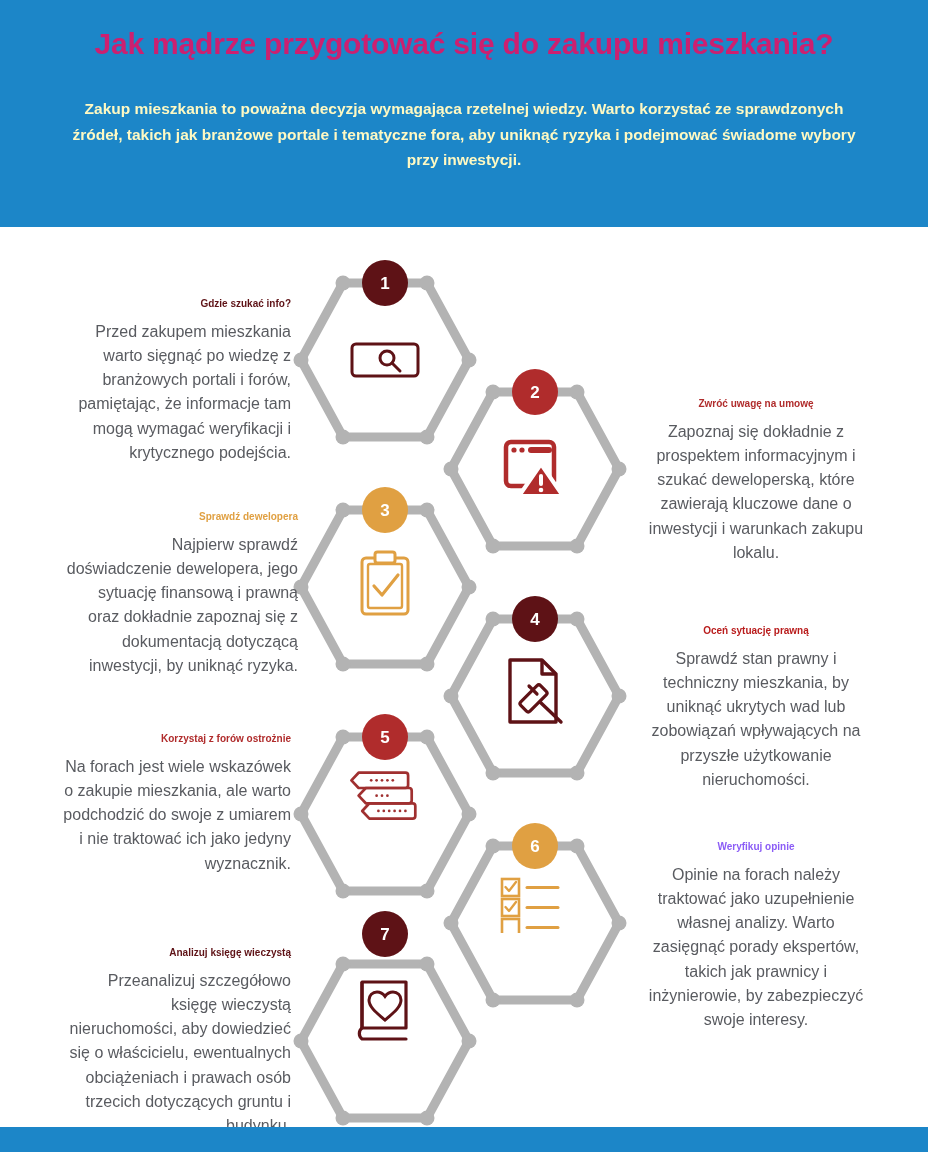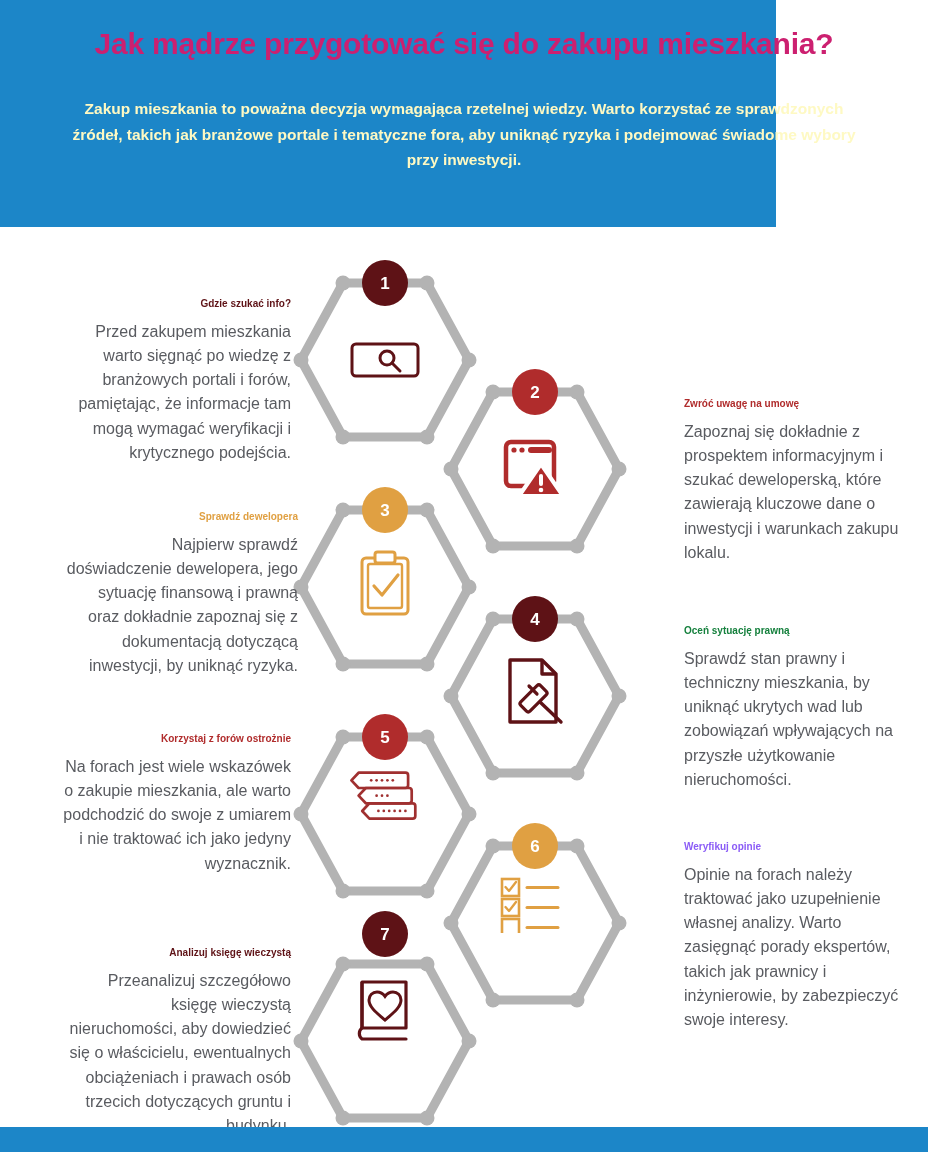--- a/index.html
+++ b/index.html
@@ -12,21 +12,21 @@
   }
   #page {
     position: relative;
     width: 928px; height: 1152px;
     background: #ffffff;
   }
 
   
   .header {
     position: absolute; left: 0; top: 0;
-    width: 776px; height: 227px;
+    width: 928px; height: 227px;
     background: #1c86c8;
   }
   .header-title {
     position: absolute; left: 0; top: 26px;
     width: 928px;
     text-align: center;
     font-size: 30px;
     font-weight: bold;
     color: #cc2070;
     letter-spacing: -0.2px;
@@ -75,21 +75,21 @@
     width: 72px; height: 72px;
     display: flex;
     align-items: center;
     justify-content: center;
   }
   .hex-icon svg { display: block; }
 
   
   .step-text { position: absolute; width: 232px; }
   .step-text.left  { text-align: right; }
-  .step-text.right { text-align: left; margin-left: 44px; }
+  .step-text.right { text-align: center; }
   .step-head {
     font-size: 10px;
     font-weight: bold;
     line-height: 1.25;
     margin-bottom: 9px;
   }
   .step-body {
     font-size: 16px;
     color: #595b60;
     line-height: 1.52;
@@ -245,21 +245,21 @@
     <div class="step-head" style="color:#b02c2c;">Zwróć uwagę na umowę</div>
     <div class="step-body">Zapoznaj się dokładnie z prospektem informacyjnym i szukać deweloperską, które zawierają kluczowe dane o inwestycji i warunkach zakupu lokalu.</div>
   </div>
 
   <div class="step-text left" style="left:66px; top:511px;">
     <div class="step-head" style="color:#e0a042;">Sprawdź dewelopera</div>
     <div class="step-body">Najpierw sprawdź doświadczenie dewelopera, jego sytuację finansową i prawną oraz dokładnie zapoznaj się z dokumentacją dotyczącą inwestycji, by uniknąć ryzyka.</div>
   </div>
 
   <div class="step-text right" style="left:640px; top:625px;">
-    <div class="step-head" style="color:#15803d;">Oceń sytuację prawną</div>
+    <div class="step-head" style="color:#b91c1c;">Oceń sytuację prawną</div>
     <div class="step-body">Sprawdź stan prawny i techniczny mieszkania, by uniknąć ukrytych wad lub zobowiązań wpływających na przyszłe użytkowanie nieruchomości.</div>
   </div>
 
   <div class="step-text left" style="left:59px; top:733px;">
     <div class="step-head" style="color:#b02c2c;">Korzystaj z forów ostrożnie</div>
     <div class="step-body">Na forach jest wiele wskazówek o zakupie mieszkania, ale warto podchodzić do swoje z umiarem i nie traktować ich jako jedyny wyznacznik.</div>
   </div>
 
   <div class="step-text right" style="left:640px; top:841px;">
     <div class="step-head" style="color:#8b5cf6;">Weryfikuj opinie</div>

